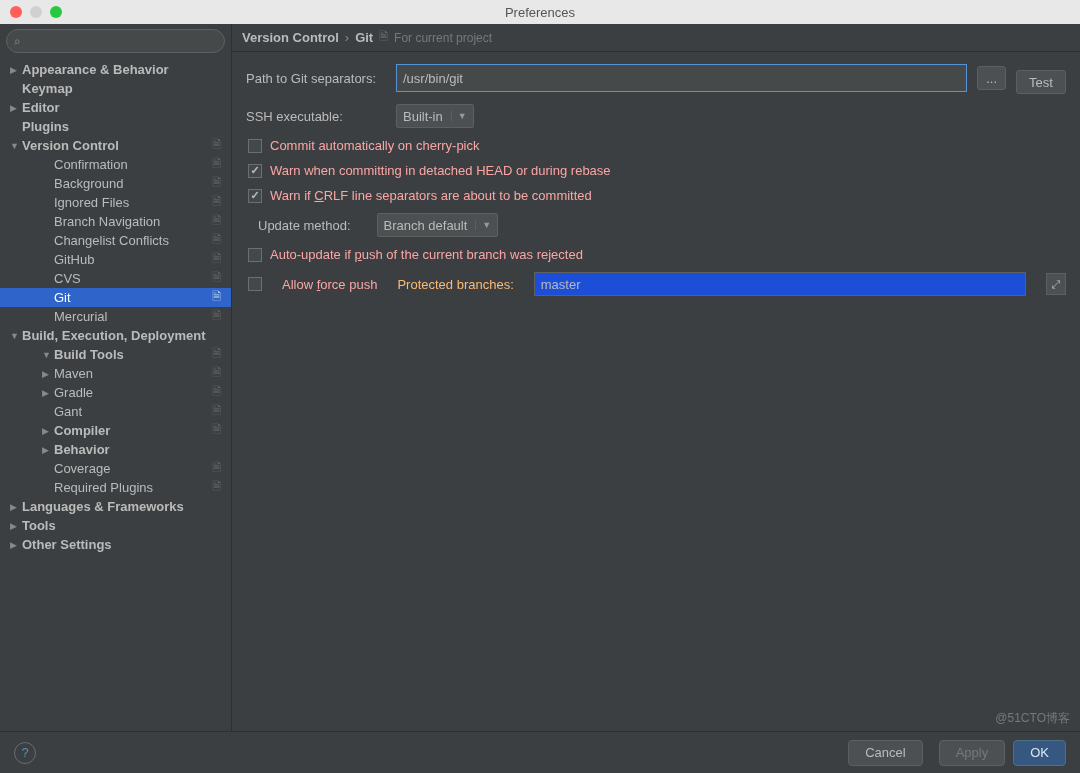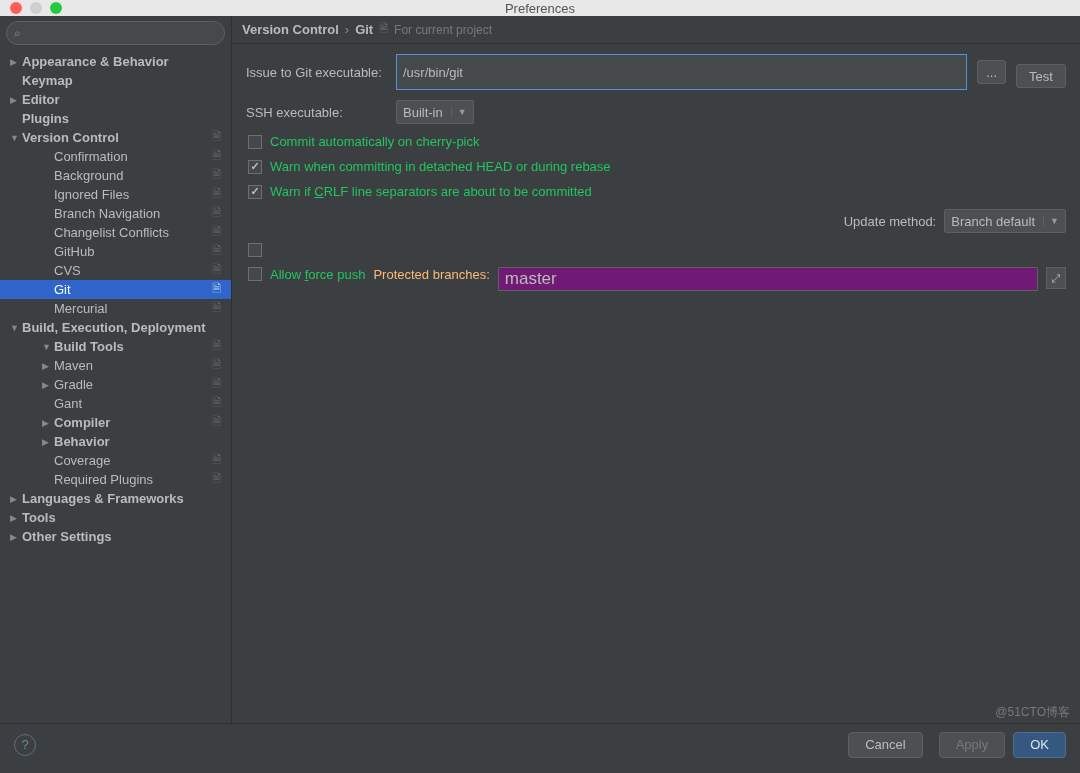--- a/index.html
+++ b/index.html
@@ -1,18 +1,18 @@
 <!DOCTYPE html>
 <html><head>
   <meta charset="utf-8">
   <style>
     * { margin: 0; padding: 0; box-sizing: border-box; font-family: -apple-system, "Helvetica Neue", Arial, sans-serif; }
     body { width: 1080px; height: 773px; background: #3c3f41; color: #bbbbbb; font-size: 13px; overflow: hidden; }
     
-    .titlebar { height: 16px; background: #e8e8e8; display: flex; align-items: center; position: relative; }
+    .titlebar { height: 24px; background: #e8e8e8; display: flex; align-items: center; position: relative; }
     .traffic-lights { display: flex; gap: 8px; padding-left: 10px; }
     .traffic-light { width: 12px; height: 12px; border-radius: 50%; }
     .tl-red { background: #ff5f57; }
     .tl-yellow { background: #d0d0d0; }
     .tl-green { background: #28c840; }
     .titlebar-title { position: absolute; left: 50%; transform: translateX(-50%); color: #555; font-size: 13px; }
     
     .content { display: flex; height: calc(100% - 24px - 42px); }
     
     .sidebar { width: 232px; background: #3c3f41; border-right: 1px solid #2d2f30; display: flex; flex-direction: column; }
@@ -36,46 +36,46 @@
     .main { flex: 1; background: #3c3f41; display: flex; flex-direction: column; }
     .breadcrumb { height: 28px; display: flex; align-items: center; padding: 0 10px; border-bottom: 1px solid #2d2f30; gap: 6px; }
     .breadcrumb .crumb { font-weight: bold; color: #bbbbbb; }
     .breadcrumb .sep { color: #888; }
     .breadcrumb .hint { color: #787878; font-size: 12px; }
     .breadcrumb .hint-icon { color: #787878; font-size: 11px; }
     
     .form { padding: 10px 14px; display: flex; flex-direction: column; gap: 10px; }
     .row { display: flex; align-items: center; gap: 10px; }
     .lbl { width: 140px; color: #bbbbbb; }
-    .text-input { flex: 1; height: 36px; background: #45494a; border: 1px solid #5694d8; padding: 0 6px; color: #bbb; font-size: 13px; outline: none; }
+    .text-input { flex: 1; height: 28px; background: #45494a; border: 1px solid #5694d8; padding: 0 6px; color: #bbb; font-size: 13px; outline: none; }
     .btn-small { height: 24px; min-width: 26px; background: #4c5052; border: 1px solid #5e6060; color: #bbb; font-size: 13px; padding: 0 8px; cursor: pointer; border-radius: 3px; }
     .btn-test { min-width: 50px; margin-top: 8px; }
     .dropdown { height: 24px; background: #4c5052; border: 1px solid #5e6060; color: #bbb; padding: 0 6px; display: flex; align-items: center; gap: 8px; cursor: pointer; border-radius: 2px; }
     .dropdown .dd-arrow { border-left: 1px solid #5e6060; padding-left: 6px; font-size: 9px; color: #999; }
     
     .check-row { display: flex; align-items: center; gap: 8px; padding-left: 2px; }
     .checkbox { width: 14px; height: 14px; background: #43494a; border: 1px solid #6e6e6e; display: flex; align-items: center; justify-content: center; cursor: pointer; }
     .checkbox.checked::after { content: "✓"; color: #bbb; font-size: 11px; font-weight: bold; }
-    .check-label { color: #22c55e; }
+    .check-label { color: #fca5a5; }
     .check-label .ul { text-decoration: underline; }
     
-    .update-row { display: flex; align-items: center; gap: 8px; padding-left: 12px; justify-content: flex-end; }
-    .force-row { display: flex; gap: 8px; padding-left: 2px; }
+    .update-row { display: flex; align-items: center; gap: 26px; padding-left: 12px; }
+    .force-row { display: flex; align-items: center; gap: 20px; padding-left: 2px; }
     .protected-lbl { color: #fdba74; }
-    .protected-input { flex: 1; height: 24px; background: #701a75; border: 1px solid #5e6060; padding: 0 6px; color: #bbb; font-size: 17px; }
+    .protected-input { flex: 1; height: 24px; background: #1d4ed8; border: 1px solid #5e6060; padding: 0 6px; color: #bbb; font-size: 13px; }
     .expand-btn { width: 20px; height: 22px; background: #4c5052; border: 1px solid #5e6060; color: #bbb; font-size: 11px; cursor: pointer; display:flex; align-items:center; justify-content:center; }
     
     .footer { height: 42px; border-top: 1px solid #2d2f30; display: flex; align-items: center; padding: 0 14px; background: #3c3f41; }
     .help-btn { width: 22px; height: 22px; border-radius: 50%; border: 1px solid #5e6e7e; color: #5e8eae; display: flex; align-items: center; justify-content: center; cursor: pointer; font-size: 13px; }
     .footer-spacer { flex: 1; }
     .footer-btn { height: 26px; padding: 0 16px; background: #4c5052; border: 1px solid #5e6060; color: #bbb; border-radius: 4px; margin-left: 8px; cursor: pointer; font-size: 13px; }
     .footer-btn.primary { background: #365880; border-color: #4a708b; color: #d8e6f2; }
     .footer-btn.disabled { color: #787878; margin-left: 16px; }
     
-    .watermark { position: absolute; right: 10px; bottom: 52px; color: #787878; font-size: 12px; pointer-events:none; }
+    .watermark { position: absolute; right: 10px; bottom: 46px; color: #787878; font-size: 12px; pointer-events:none; }
   </style>
 </head>
 <body>
 
 <div class="titlebar">
   <div class="traffic-lights">
     <div class="traffic-light tl-red"></div>
     <div class="traffic-light tl-yellow"></div>
     <div class="traffic-light tl-green"></div>
   </div>
@@ -217,21 +217,21 @@
     <div class="breadcrumb">
       <span class="crumb">Version Control</span>
       <span class="sep">›</span>
       <span class="crumb">Git</span>
       <span class="hint-icon">🗎</span>
       <span class="hint">For current project</span>
     </div>
 
     <div class="form">
       <div class="row">
-        <span class="lbl">Issue to Git executable:</span>
+        <span class="lbl">Path to Git separators:</span>
         <input class="text-input" value="/usr/bin/git" style="">
         <button class="btn-small">...</button>
         <button class="btn-small btn-test">Test</button>
       </div>
 
       <div class="row">
         <span class="lbl">SSH executable:</span>
         <div class="dropdown">
           <span>Built-in</span>
           <span class="dd-arrow">▼</span>
@@ -256,20 +256,21 @@
       <div class="update-row">
         <span>Update method:</span>
         <div class="dropdown">
           <span>Branch default</span>
           <span class="dd-arrow">▼</span>
         </div>
       </div>
 
       <div class="check-row">
         <div class="checkbox"></div>
+        <span class="check-label"><span>Auto-update if </span><span class="ul">p</span><span>ush of the current branch was rejected</span></span>
       </div>
 
       <div class="force-row">
         <div class="checkbox"></div>
         <span class="check-label"><span>Allow </span><span class="ul">f</span><span>orce push</span></span>
         <span class="protected-lbl">Protected branches:</span>
         <input class="protected-input" disabled="" value="master" style="">
         <div class="expand-btn">⤢</div>
       </div>
     </div>

